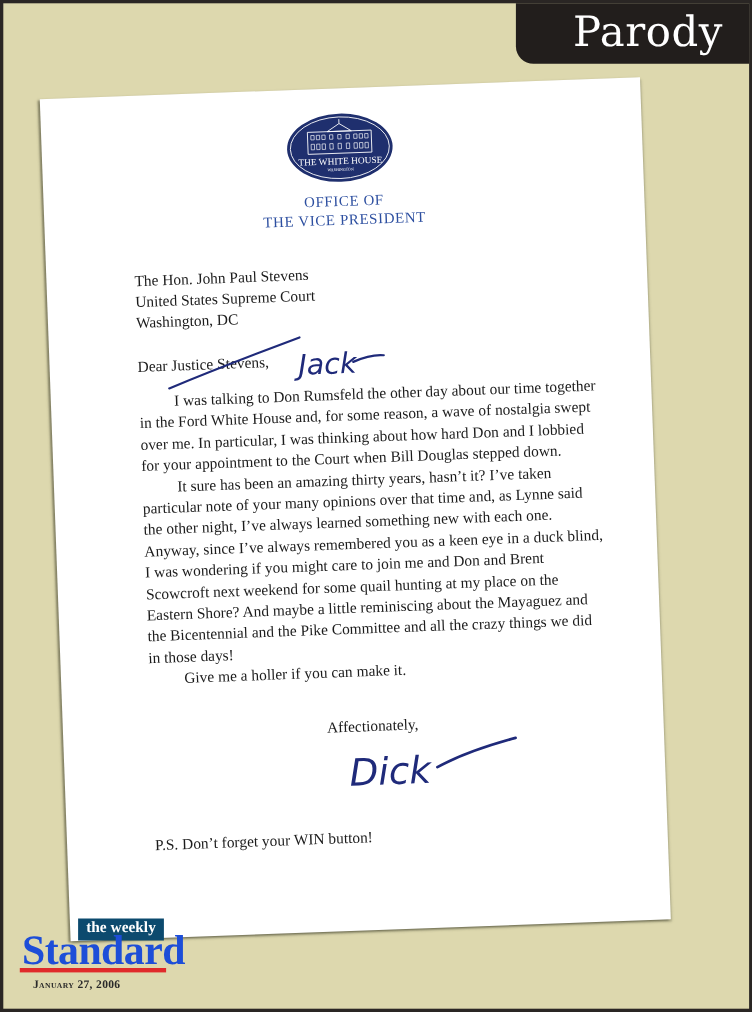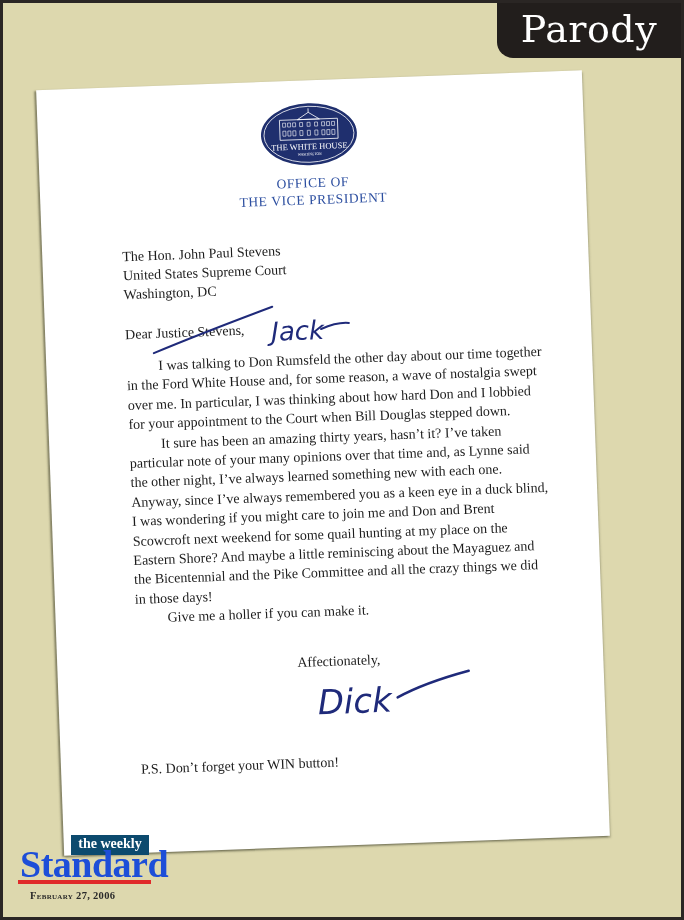--- a/index.html
+++ b/index.html
@@ -11,21 +11,21 @@
     position: absolute; left: 3px; top: 3px; width: 678px; height: 914px;
     background: #ddd8ae;
   }
   .parody-tab {
     position: absolute; right: 0; top: 0; width: 184px; height: 55px;
     background: #221e1c;
     border-bottom-left-radius: 16px;
     color: #fff;
     font-family: "DejaVu Serif", serif;
     font-size: 38px; line-height: 52px;
-    text-align: center; letter-spacing: 0.5px;
+    text-align: center; letter-spacing: 0.5px; padding-left: 28px;
   }
   .paper {
     position: absolute; left: 47px; top: 77px; width: 546px; height: 766px;
     background: #ffffff;
     transform: rotate(-2.1deg);
     transform-origin: center center;
     box-shadow: -2px 1px 2px rgba(60,60,40,0.55), 1px 2px 2px rgba(120,120,90,0.45);
     font-family: "Liberation Serif", serif;
     color: #1c1c1c;
   }
@@ -162,16 +162,16 @@
       <path d="M84,30 C104,20 130,12 156,6" stroke="#1f2a7a" stroke-width="2.5" fill="none" stroke-linecap="round"></path>
     </svg>
 
     <div class="ps">P.S. Don’t forget your WIN button!</div>
   </div>
 
   <div class="masthead">
     <div class="mast-weekly">the weekly</div>
     <div class="mast-standard">Standard</div>
     <div class="mast-rule"></div>
-    <div class="mast-date">February 27, 2006</div>
+    <div class="mast-date">January 27, 2006</div>
   </div>
 
 </div>
 
 </body></html>

